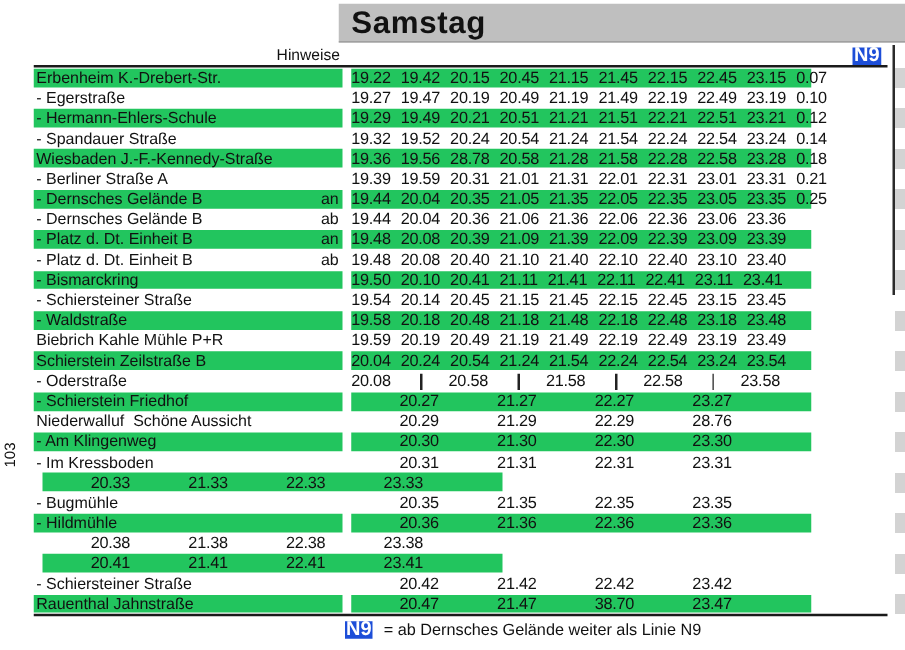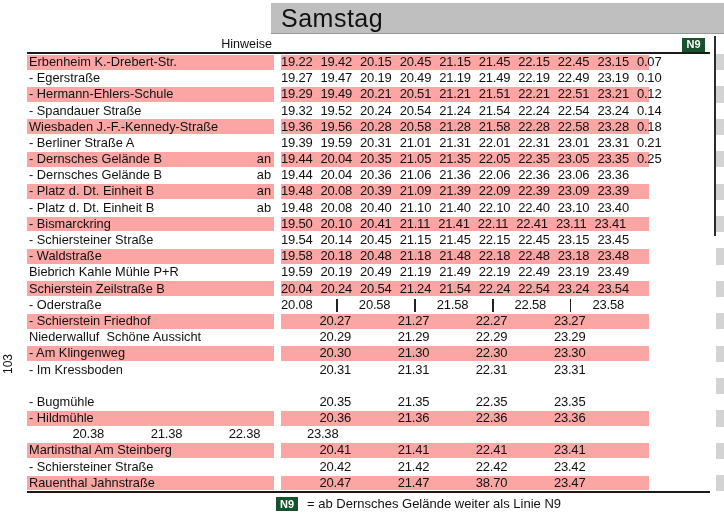--- a/index.html
+++ b/index.html
@@ -19,47 +19,47 @@
     transform: rotate(-90deg);
   }
   .band {
     position: absolute; left: 271px; top: 3px; right: 0; height: 31px;
     background: #bfbfbf;
     border-bottom: 1px solid #979797;
   }
   .band-title {
     display: inline-block;
     margin-left: 10px;
-    font-size: 25px; font-weight: normal; line-height: 30px;
+    font-size: 25px; font-weight: bold; line-height: 30px;
     letter-spacing: 0.5px;
   }
   .hinweise {
     position: absolute; left: 27px; top: 37px; width: 245px; height: 15px;
     text-align: right; font-size: 12.5px; line-height: 15px;
   }
   .header-badge, .footer-badge {
-    background: #14532d; color: #ffffff;
-    font-weight: bold; font-size: 11px;
+    background: #1d4ed8; color: #ffffff;
+    font-weight: bold; font-size: 16px;
     text-align: center;
   }
   .header-badge {
     position: absolute; left: 682px; top: 38px;
     width: 23px; height: 13.5px; line-height: 13.5px;
   }
   .toprule {
     position: absolute; left: 27px; top: 52px; width: 683px; height: 1.8px;
     background: #1a1a1a;
   }
   .tbody { position: absolute; left: 27px; top: 54px; width: 683px; }
   .row {
     display: flex; height: 16.2px; align-items: center;
     font-size: 12.8px; line-height: 16.2px;
   }
   .seg { height: 14.9px; display: flex; align-items: center; }
-  .row.shaded .seg { background: #fca5a5; }
+  .row.shaded .seg { background: #22c55e; }
   .station-seg { width: 247px; justify-content: space-between; }
   .station-name { padding-left: 2px; white-space: pre; }
   .sub-label { padding-right: 3px; }
   .gap { width: 7px; height: 100%; }
   .times-seg { width: 368px; }
   .tcell {
     display: inline-block; width: 43px; text-align: right; padding-right: 8px;
     font-size: 13px; letter-spacing: -0.2px; white-space: nowrap;
   }
   .ncell {
@@ -181,21 +181,21 @@
         </div>
       </div>
       <div class="row shaded">
         <div class="seg station-seg">
           <span class="station-name">Wiesbaden J.-F.-Kennedy-Straße</span>
         </div>
         <div class="gap"></div>
         <div class="seg times-seg">
           <span class="tcell">19.36</span>
           <span class="tcell">19.56</span>
-          <span class="tcell">20.28</span>
+          <span class="tcell">28.78</span>
           <span class="tcell">20.58</span>
           <span class="tcell">21.28</span>
           <span class="tcell">21.58</span>
           <span class="tcell">22.28</span>
           <span class="tcell">22.58</span>
           <span class="tcell">23.28</span>
           <span class="ncell">0.18</span>
         </div>
       </div>
       <div class="row">
@@ -424,21 +424,21 @@
         </div>
         <div class="gap"></div>
         <div class="seg times-seg">
           <span class="tcell"></span>
           <span class="tcell">20.29</span>
           <span class="tcell"></span>
           <span class="tcell">21.29</span>
           <span class="tcell"></span>
           <span class="tcell">22.29</span>
           <span class="tcell"></span>
-          <span class="tcell">23.29</span>
+          <span class="tcell">28.76</span>
           <span class="tcell"></span>
           <span class="ncell"></span>
         </div>
       </div>
       <div class="row shaded">
         <div class="seg station-seg">
           <span class="station-name">- Am Klingenweg</span>
         </div>
         <div class="gap"></div>
         <div class="seg times-seg">
@@ -467,20 +467,32 @@
           <span class="tcell"></span>
           <span class="tcell">22.31</span>
           <span class="tcell"></span>
           <span class="tcell">23.31</span>
           <span class="tcell"></span>
           <span class="ncell"></span>
         </div>
       </div>
       <div class="row shaded">
         <div class="gap"></div>
+        <div class="seg times-seg">
+          <span class="tcell"></span>
+          <span class="tcell">20.33</span>
+          <span class="tcell"></span>
+          <span class="tcell">21.33</span>
+          <span class="tcell"></span>
+          <span class="tcell">22.33</span>
+          <span class="tcell"></span>
+          <span class="tcell">23.33</span>
+          <span class="tcell"></span>
+          <span class="ncell"></span>
+        </div>
       </div>
       <div class="row">
         <div class="seg station-seg">
           <span class="station-name">- Bugmühle</span>
         </div>
         <div class="gap"></div>
         <div class="seg times-seg">
           <span class="tcell"></span>
           <span class="tcell">20.35</span>
           <span class="tcell"></span>
@@ -520,23 +532,20 @@
           <span class="tcell">21.38</span>
           <span class="tcell"></span>
           <span class="tcell">22.38</span>
           <span class="tcell"></span>
           <span class="tcell">23.38</span>
           <span class="tcell"></span>
           <span class="ncell"></span>
         </div>
       </div>
       <div class="row shaded">
-        <div class="seg station-seg">
-          <span class="station-name">Martinsthal Am Steinberg</span>
-        </div>
         <div class="gap"></div>
         <div class="seg times-seg">
           <span class="tcell"></span>
           <span class="tcell">20.41</span>
           <span class="tcell"></span>
           <span class="tcell">21.41</span>
           <span class="tcell"></span>
           <span class="tcell">22.41</span>
           <span class="tcell"></span>
           <span class="tcell">23.41</span>

